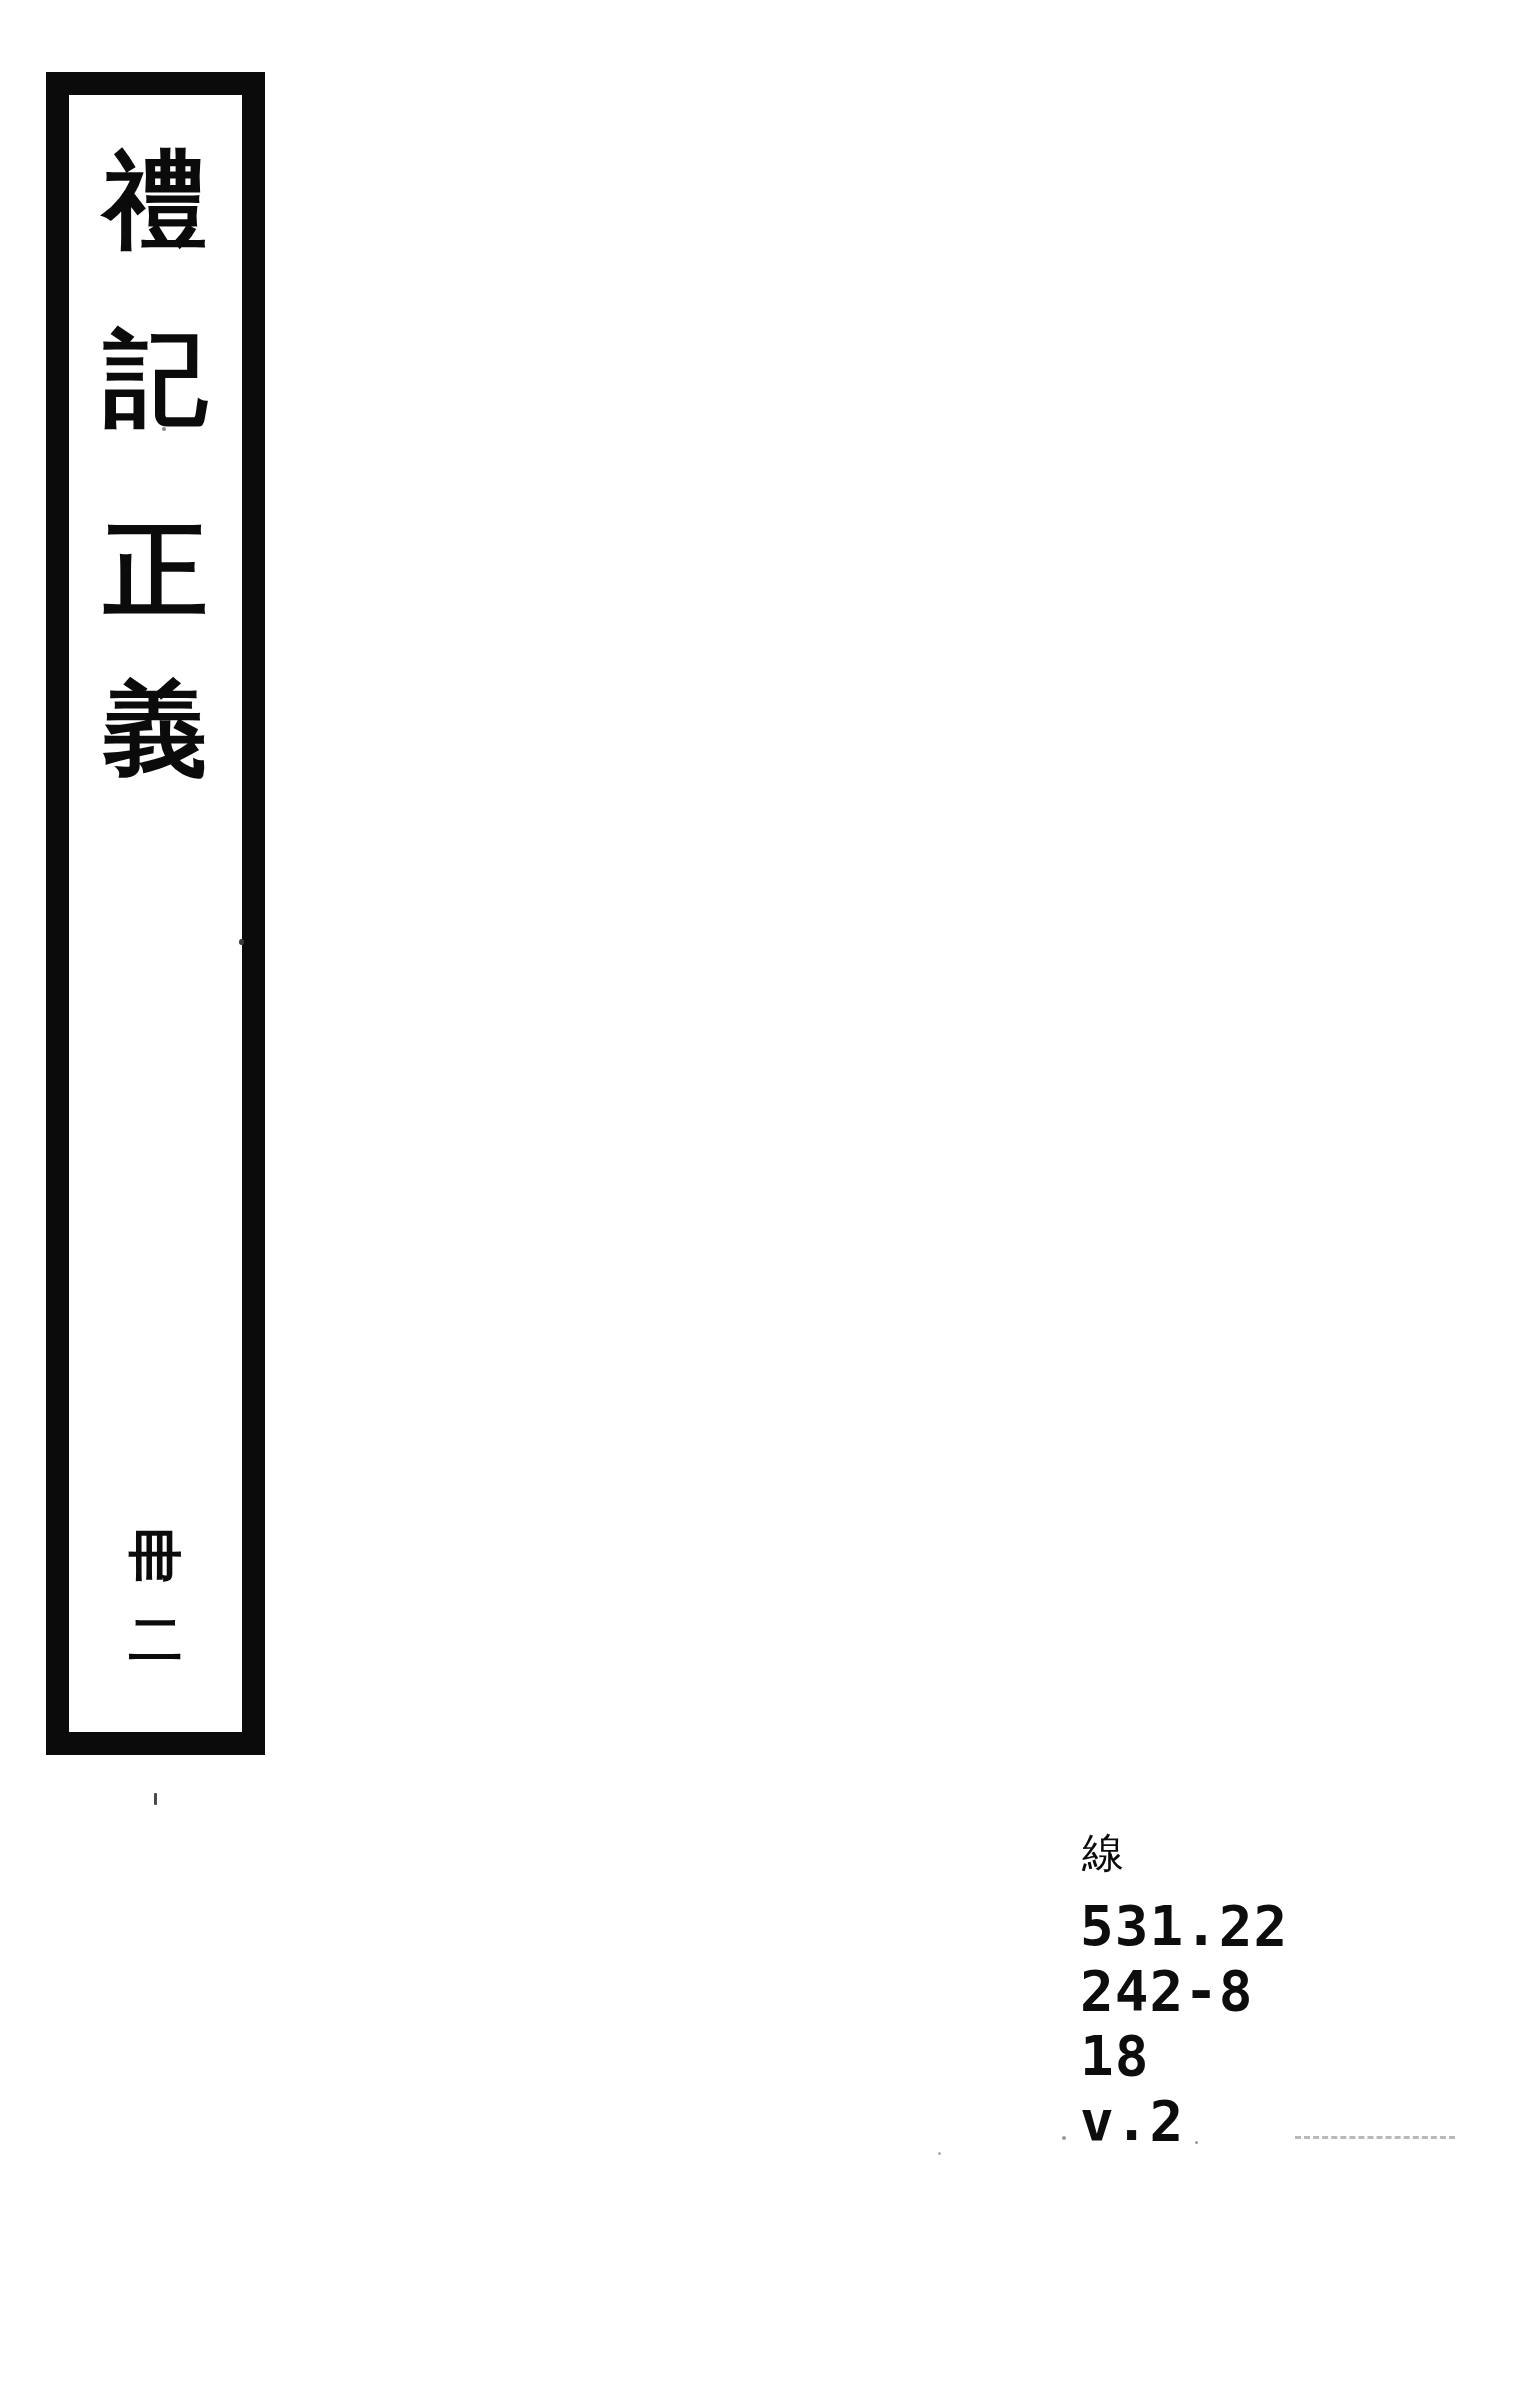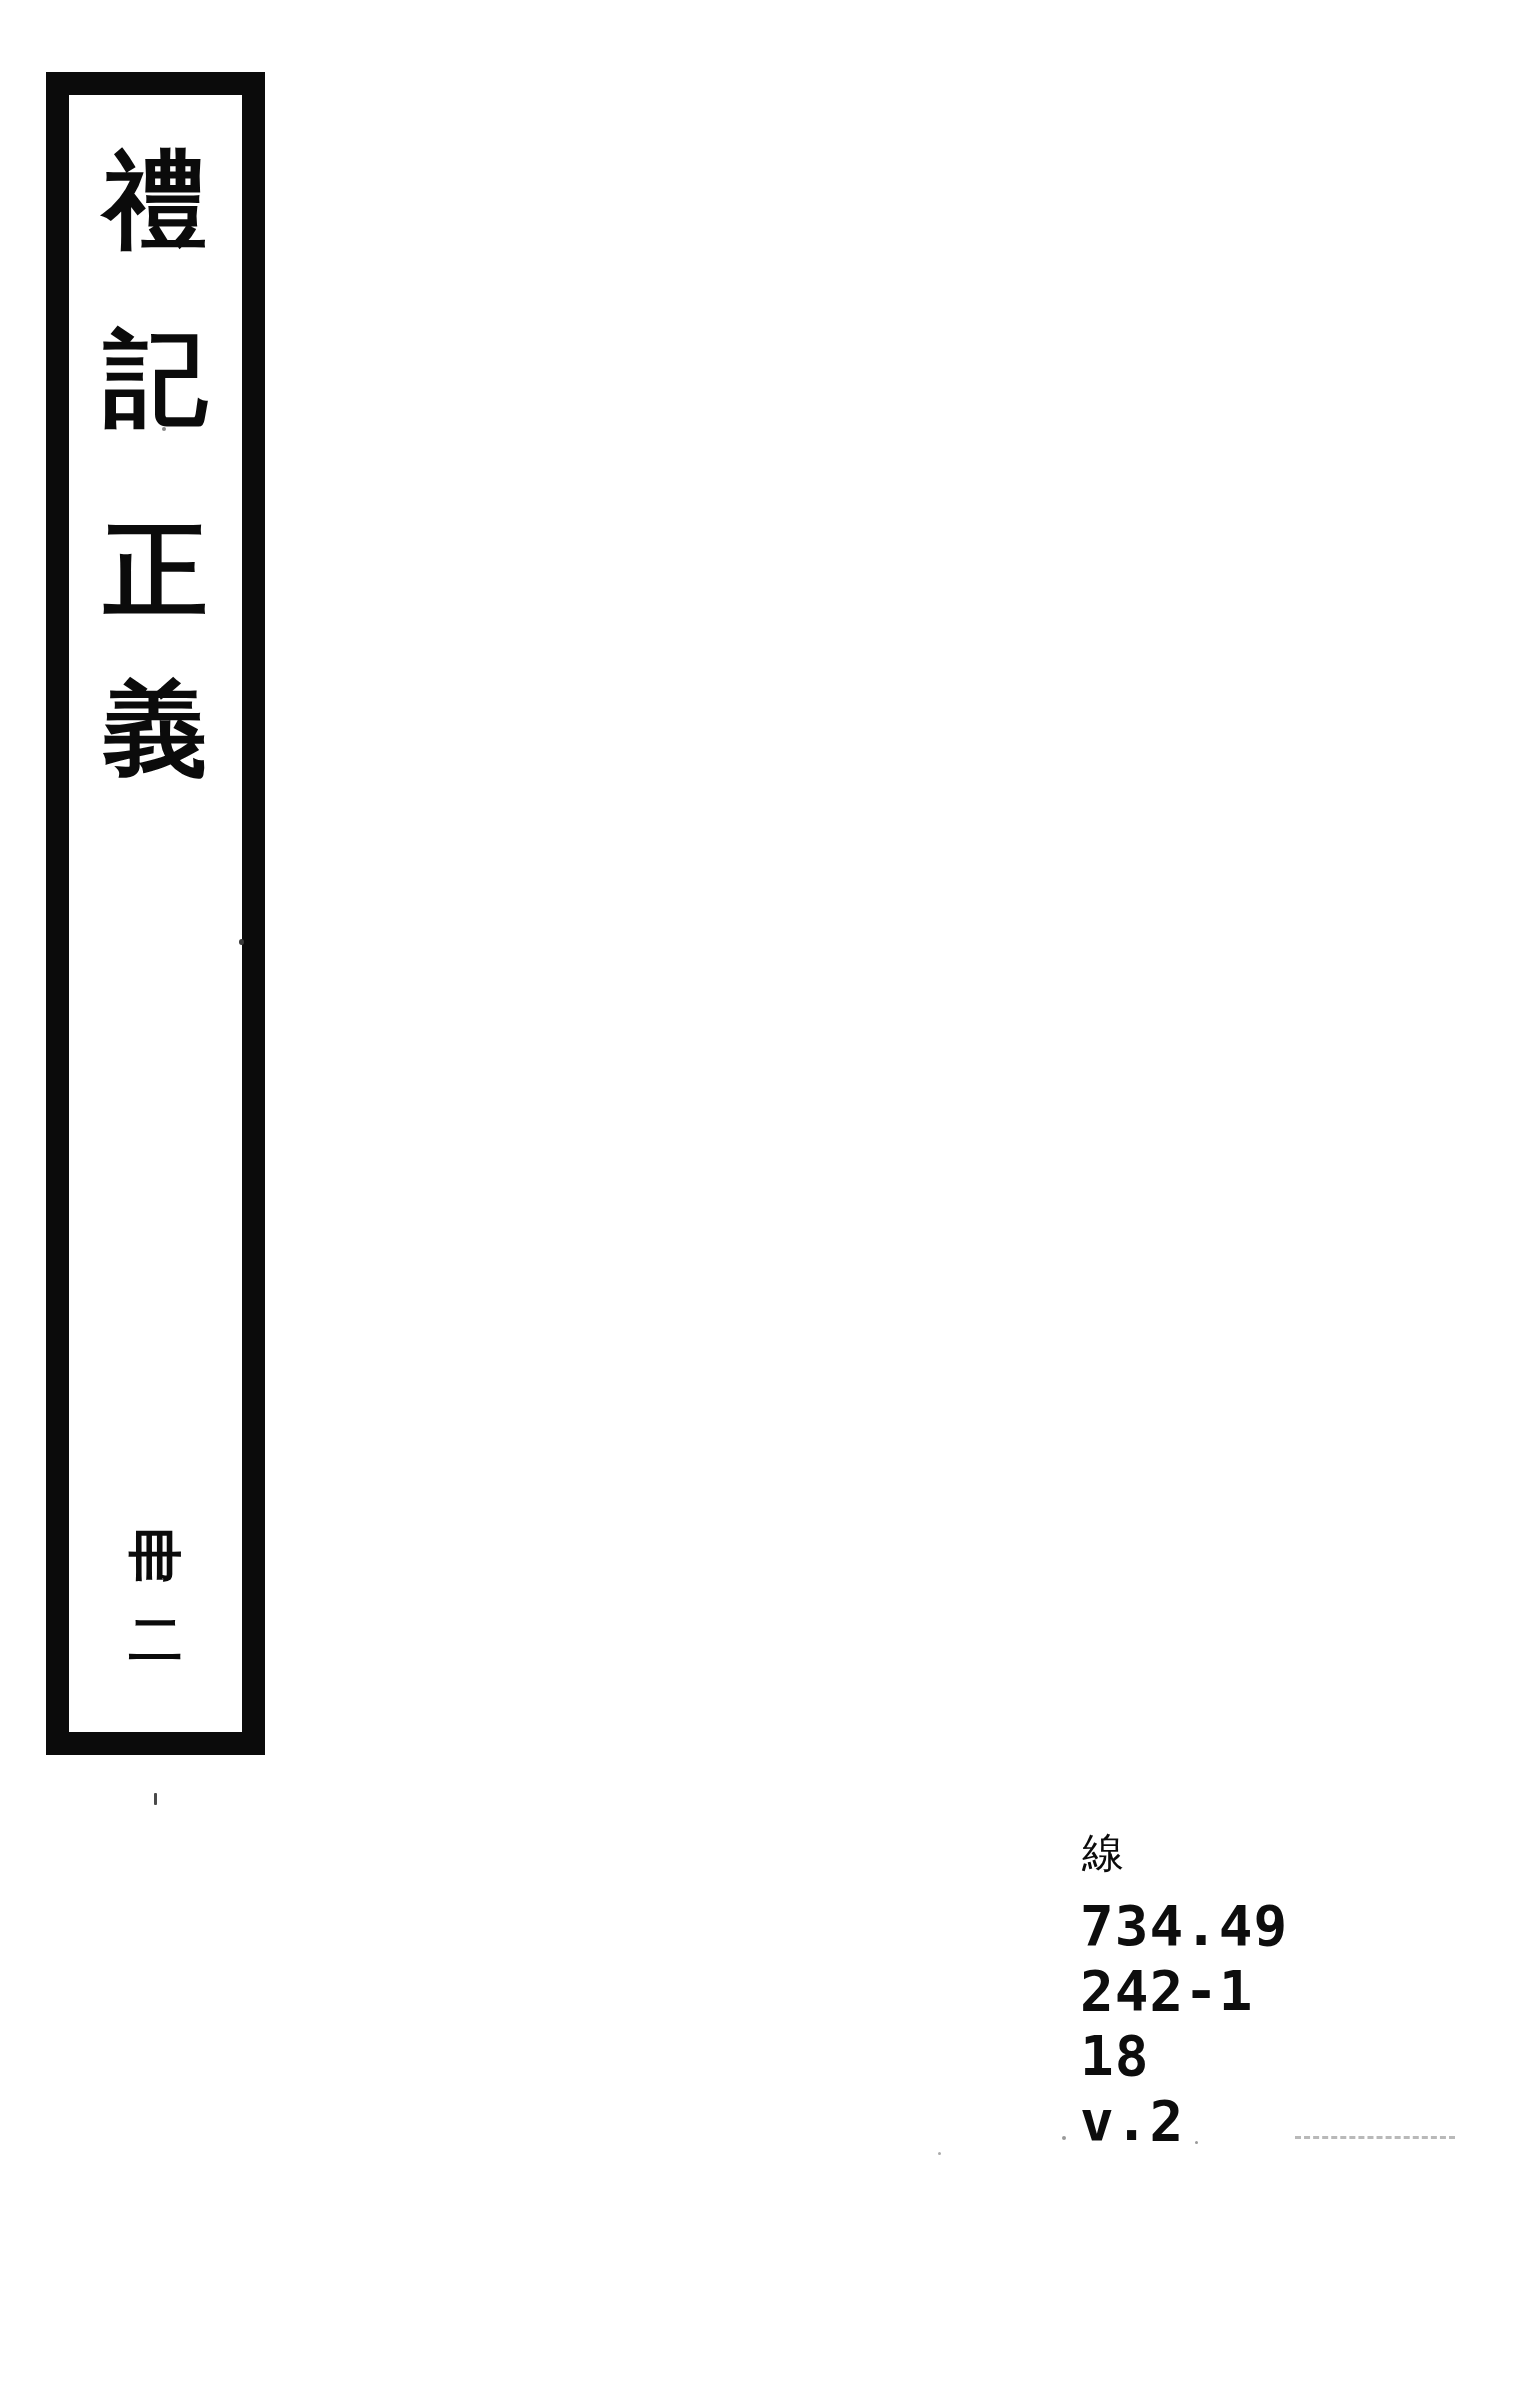--- a/index.html
+++ b/index.html
@@ -123,22 +123,22 @@
     <span class="v-char c1">二</span>
 
     <span class="speck s1"></span>
     <span class="speck s2"></span>
     <span class="speck s3"></span>
   </div>
 
   <div>
     <div class="cn-script">線</div>
     <div class="cn-lines">
-      <div>734.49</div>
-      <div>242-1</div>
+      <div>531.22</div>
+      <div>242-8</div>
       <div>18</div>
       <div>v.2</div>
     </div>
   </div>
 
 
   <span class="scan-dash"></span>
   <span class="speck s4"></span>
   <span class="speck s5"></span>
   <span class="speck s6"></span>

